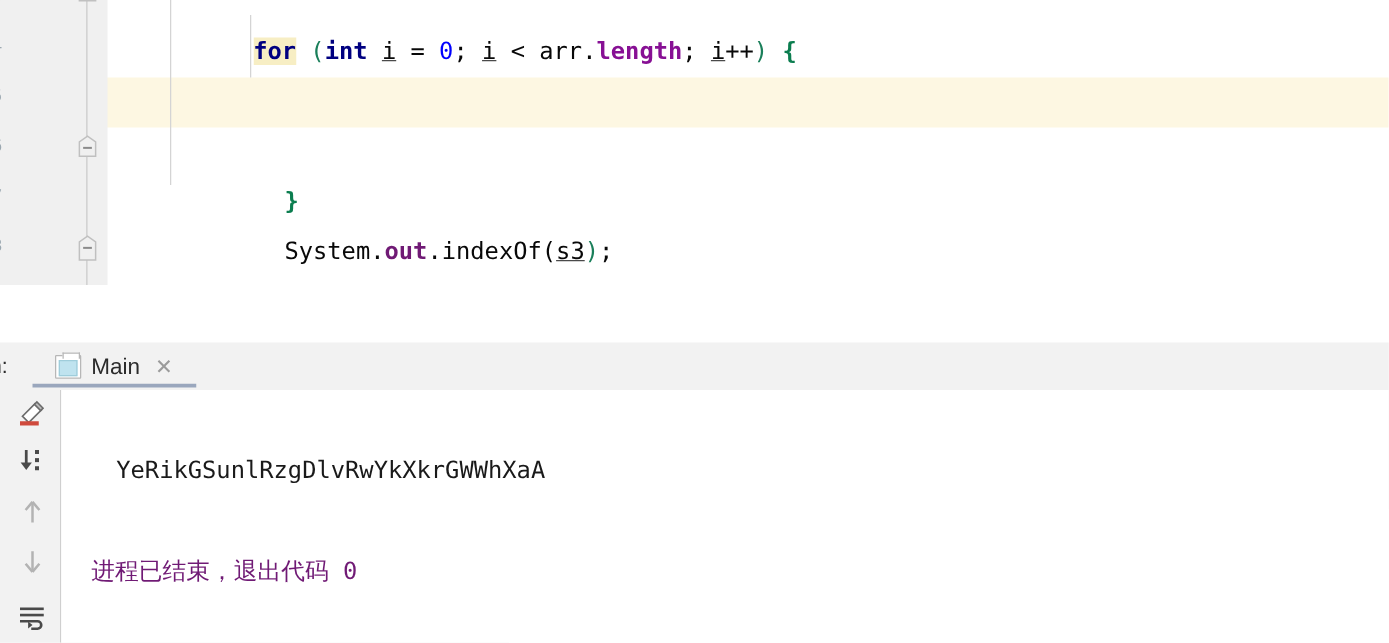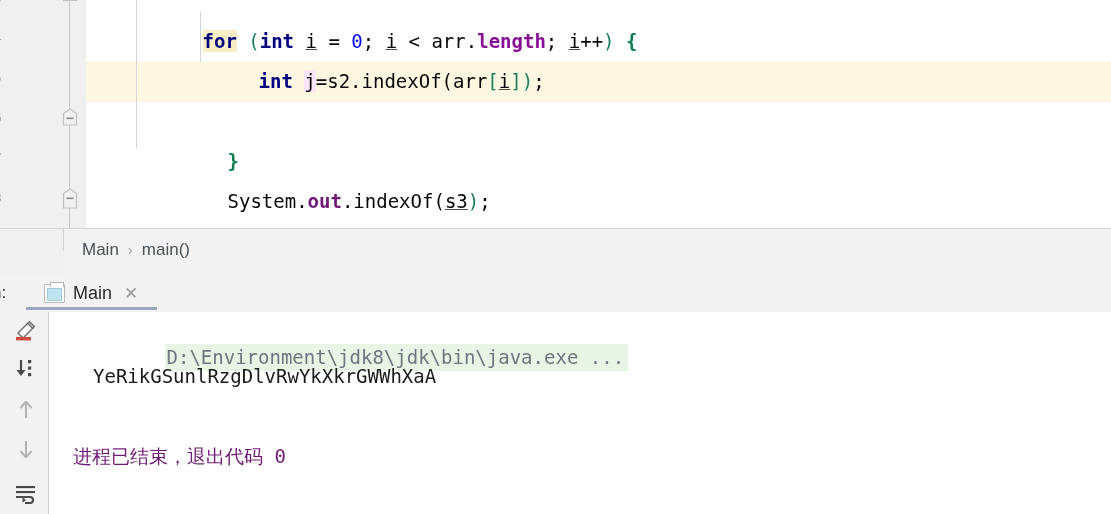--- a/index.html
+++ b/index.html
@@ -116,46 +116,36 @@
     </div>
 
     <div class="code">
       <div class="indent-guide" style="left:50px;top:0;height:148px;"></div>
       <div class="indent-guide" style="left:114px;top:12px;height:50px;"></div>
 
       <div class="cline" style="top:-19px;">
         <span style="padding-left:25px;"></span><span class="kw-for">for</span><span class="paren"> (</span><span class="k">int</span><span> </span><span class="und">i</span><span> = </span><span class="num">0</span><span>; </span><span class="und">i</span><span> &lt; </span><span>arr</span><span>.</span><span class="field">length</span><span>; </span><span class="und">i</span><span>++</span><span class="paren">) </span><span class="brace">{</span>
       </div>
 
-      <div class="cline" style="top:21px;">
-        <span style="padding-left:81px;"></span><span class="k">int</span><span> </span><span class="hl-pink">j</span><span>=s2.indexOf(</span><span>arr</span><span class="paren">[</span><span class="und">i</span><span class="paren">]</span><span class="paren">)</span><span>;</span>
-      </div>
 
 
       <div class="cline" style="top:101px;">
         <span style="padding-left:50px;"></span><span class="brace">}</span>
       </div>
 
       <div class="cline" style="top:141px;">
         <span style="padding-left:50px;"></span><span>System.</span><span class="fieldp">out</span><span>.indexOf(</span><span class="und">s3</span><span class="paren">)</span><span>;</span>
       </div>
 
       <div class="cline" style="top:181px;">
         <span style="padding-left:-4px;"></span>
       </div>
     </div>
   </div>
 
-  <div class="breadcrumb-bar">
-    <div class="bc-left"></div>
-    <div class="bc-sep-v"></div>
-    <div class="bc">
-      <span>Main</span><span class="sep">›</span><span>main()</span>
-    </div>
-  </div>
 
   <div class="runpanel">
 
     <div class="tabbar">
       <div class="run-label">n:</div>
       <div class="tab">
         <span class="tab-ico"></span>
         <span class="tab-title">Main</span>
         <span class="tab-close">✕</span>
       </div>
@@ -199,20 +189,17 @@
         <svg width="26" height="26" viewBox="0 0 26 26">
           <rect x="3" y="6" width="19" height="2.1" fill="#4a4a4a"></rect>
           <rect x="3" y="11" width="19" height="2.1" fill="#4a4a4a"></rect>
           <path d="M3 17 h14 a3 3 0 0 1 0 6 h-5" stroke="#4a4a4a" stroke-width="2.1" fill="none"></path>
           <path d="M13 20 L9.5 17.2 L9.5 22.8 Z" fill="#4a4a4a"></path>
         </svg>
       </div>
     </div>
 
     <div class="console">
-      <div class="cout" style="top:12px;">
-        <span class="cmdline">D:\Environment\jdk8\jdk\bin\java.exe ...</span>
-      </div>
       <div class="cout stdout" style="top:53px;margin-left:20px;">YeRikGSunlRzgDlvRwYkXkrGWWhXaA</div>
       <div class="cout exitline" style="top:132px;">进程已结束，退出代码 0</div>
     </div>
   </div>
 </div>
 
 </body></html>

